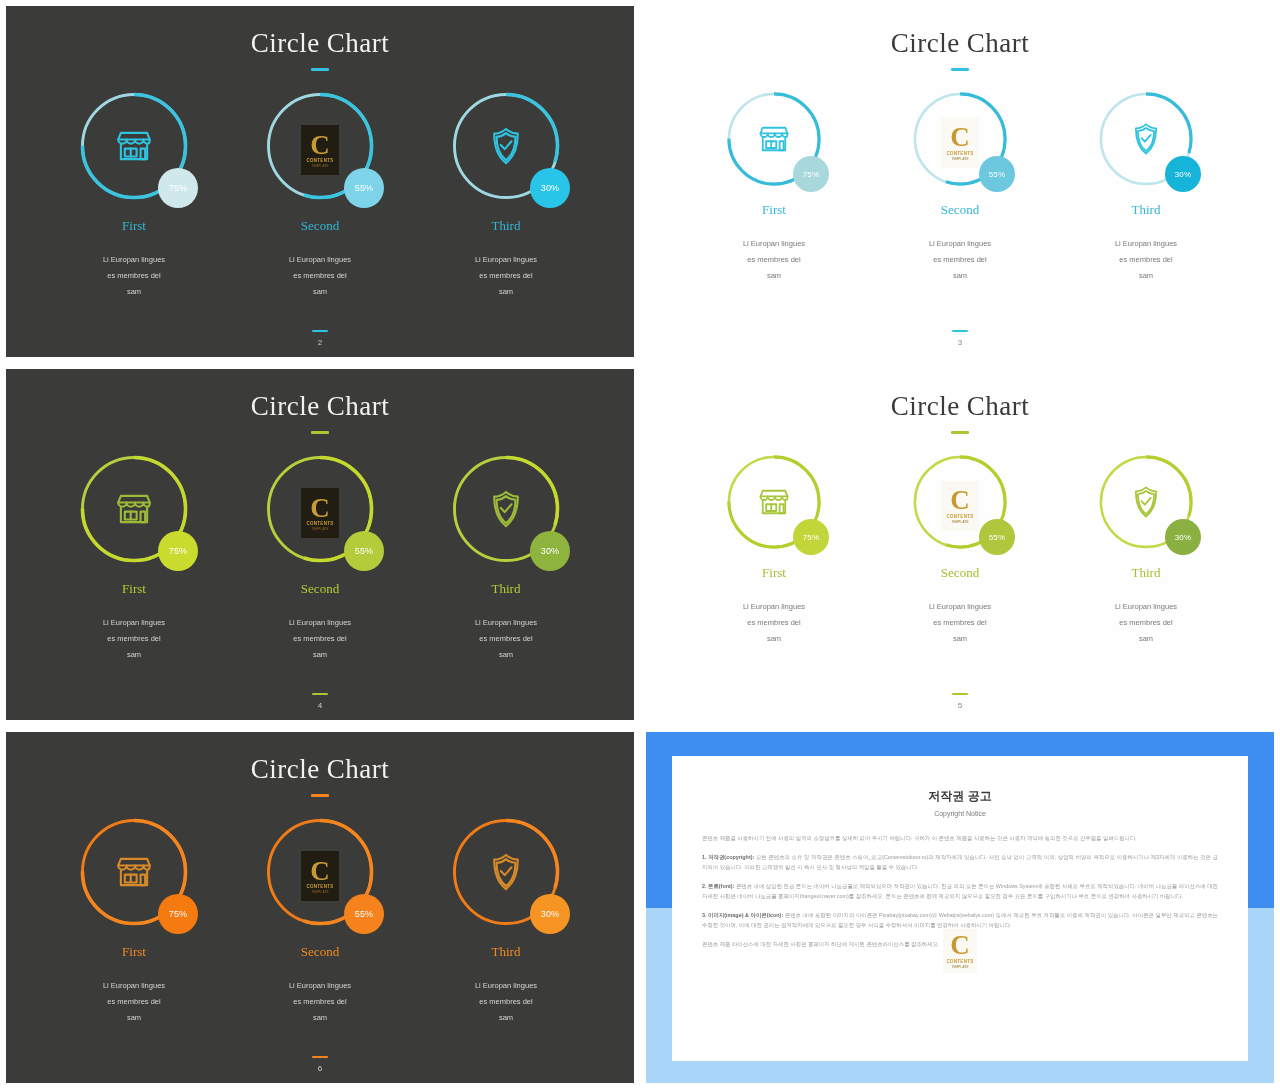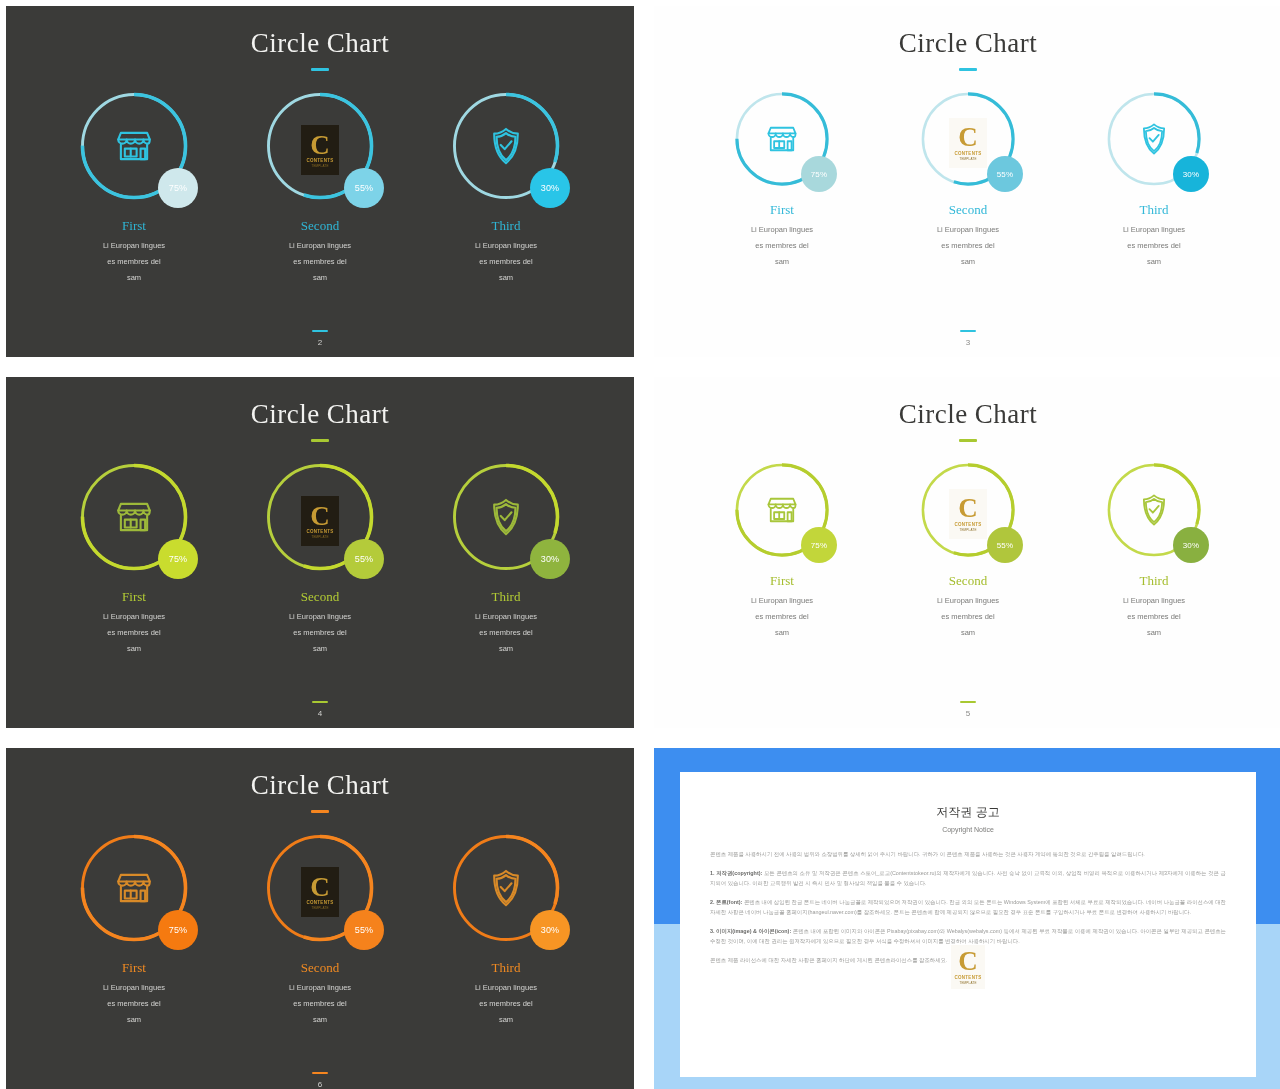--- a/index.html
+++ b/index.html
@@ -7,21 +7,20 @@
     width: 1280px; height: 1089px;
     background: #ffffff;
     font-family: "Liberation Sans", sans-serif;
     overflow: hidden;
   }
   .grid {
     width: 1280px; height: 1089px;
     display: grid;
     grid-template-columns: 640px 640px;
     grid-template-rows: 363px 363px 363px;
-    gap: 8px;
   }
   .panel { position: relative; overflow: hidden; }
 
   
   .slide {
     position: absolute; left: 6px; top: 6px;
     width: 628px; height: 351px;
     overflow: hidden;
   }
   .panel.right .slide { left: 6px; top: 6px; width: 628px; height: 351px; }
@@ -96,21 +95,21 @@
   .wm-t2 { font-size: 3px; color: #8c6d24; letter-spacing: .2px; margin-top: 1px; }
 
   
   .col-name {
     margin-top: 16px;
     font-family: "Liberation Serif", serif;
     font-size: 13px; font-weight: 400;
   }
   .panel.right .col-name { margin-top: 14px; }
   .col-desc {
-    margin-top: 4px; text-align: center;
+    margin-top: 18px; text-align: center;
     font-size: 7.5px; line-height: 16px;
   }
   .dark .col-desc  { color: #d4d4d2; }
   .light .col-desc { color: #7a7a78; }
 
   
   .foot {
     position: absolute; left: 0; right: 0; bottom: 10px;
     text-align: center;
   }
@@ -126,21 +125,21 @@
   .cp-frame { position: absolute; left: 6px; top: 6px; width: 628px; height: 351px; }
   .cp-band-top    { position: absolute; left: 0; top: 0; width: 100%; height: 50%; }
   .cp-band-bottom { position: absolute; left: 0; top: 50%; width: 100%; height: 50%; }
   .cp-sheet {
     position: absolute; left: 26px; top: 24px;
     width: 576px; height: 305px;
     background: #ffffff;
   }
   .cp-title {
     text-align: center; margin-top: 32px;
-    font-size: 12px; font-weight: 400; color: #3a3a38;
+    font-size: 12px; font-weight: 700; color: #3a3a38;
   }
   .cp-sub {
     text-align: center; margin-top: 5px;
     font-size: 7px; color: #7b7b79;
   }
   .cp-body { margin: 16px 30px 0; position: relative; }
   .cp-para {
     font-size: 5.4px; line-height: 10px; color: #9a9a98;
     margin-bottom: 9px; text-align: justify;
   }

